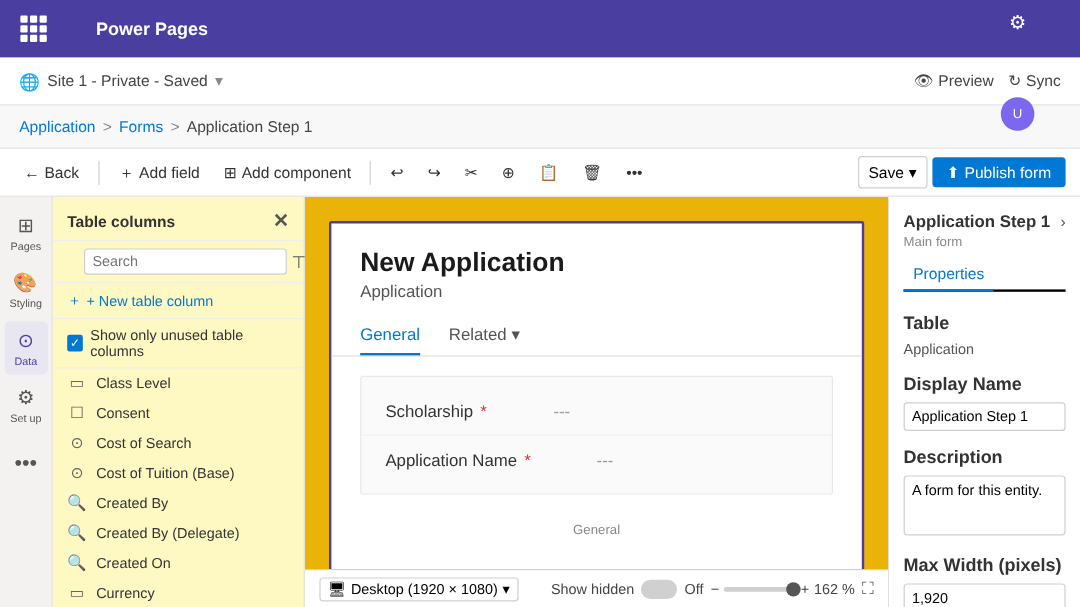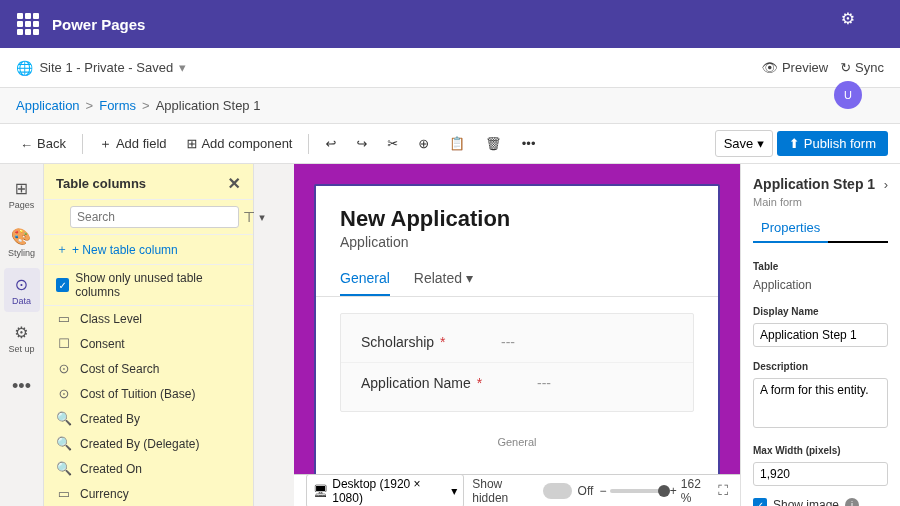--- a/index.html
+++ b/index.html
@@ -14,21 +14,21 @@
       padding: 0 12px;
       gap: 8px;
     }
     .top-bar-grid {
       width: 32px; height: 32px;
       display: flex; align-items: center; justify-content: center;
       cursor: pointer;
     }
     .grid-icon { display: grid; grid-template-columns: repeat(3,6px); gap: 2px; }
     .grid-icon span { width: 6px; height: 6px; background: white; border-radius: 1px; }
-    .app-title { color: white; font-size: 15px; font-weight: 600; flex: 1; }
+    .app-title { color: white; font-size: 15px; font-weight: 600; flex: 1; margin-left: 28px; }
 
     .top-bar-right { display: flex; align-items: center; gap: 10px; margin-left: auto; flex-direction: column; }
     .env-label { font-size: 10px; color: #ccc; }
     .env-bar { width: 80px; height: 4px; background: #6b8cff; border-radius: 2px; margin-top: 2px; }
     .top-bar-icon { color: white; font-size: 16px; cursor: pointer; width: 28px; height: 28px; display: flex; align-items: center; justify-content: center; }
     .avatar { width: 28px; height: 28px; border-radius: 50%; background: #7b68ee; display: flex; align-items: center; justify-content: center; color: white; font-size: 11px; }
 
     
     .second-bar {
       height: 40px;
@@ -123,28 +123,27 @@
     .show-unused { padding: 6px 12px; display: flex; align-items: center; gap: 6px; font-size: 12px; color: #333; border-bottom: 1px solid #eee; }
     .checkbox { width: 14px; height: 14px; background: #0078d4; border-radius: 2px; display: flex; align-items: center; justify-content: center; }
     .checkbox-check { color: white; font-size: 10px; }
     .col-list { overflow-y: auto; flex: 1; }
     .col-item { display: flex; align-items: center; gap: 8px; padding: 5px 12px; cursor: pointer; color: #333; font-size: 12px; }
     .col-icon { font-size: 13px; color: #666; width: 16px; text-align: center; }
 
     
     .canvas-area {
       flex: 1;
-      background: #a21caf;
+      background: #eab308;
       overflow: auto;
       display: flex;
       flex-direction: column;
       align-items: center;
       padding: 20px;
       position: relative;
-      margin-left: 40px;
     }
     .form-canvas {
       background: white;
       width: 100%;
       max-width: 500px;
       min-height: 350px;
       border: 2px solid #4a3fa0;
       border-radius: 2px;
       padding: 0;
     }
@@ -190,21 +189,21 @@
       border-left: 1px solid #e0e0e0;
       font-size: 13px;
       overflow-y: auto;
     }
     .right-panel-header { padding: 12px 12px 4px; display: flex; align-items: center; justify-content: space-between; }
     .right-panel-title { font-size: 14px; font-weight: 600; color: #333; }
     .right-panel-subtitle { font-size: 11px; color: #888; padding: 0 12px 8px; }
     .right-panel-chevron { color: #555; cursor: pointer; }
     .props-tab { display: flex; border-bottom: 2px solid #000000; margin: 0 12px 12px; }
     .props-tab-item { padding: 4px 8px 6px; font-size: 13px; color: #0078d4; font-weight: 500; border-bottom: 2px solid #0078d4; margin-bottom: -2px; }
-    .section-label { font-size: 10px; font-weight: 600; color: #333; padding: 6px 12px 4px; }
+    .section-label { font-size: 15px; font-weight: 600; color: #333; padding: 6px 12px 4px; }
     .section-value { font-size: 12px; color: #555; padding: 2px 12px 8px; }
     .input-field { width: calc(100% - 24px); margin: 2px 12px 8px; border: 1px solid #d0d0d0; border-radius: 3px; padding: 4px 6px; font-size: 12px; }
     .textarea-field { width: calc(100% - 24px); margin: 2px 12px 8px; border: 1px solid #d0d0d0; border-radius: 3px; padding: 4px 6px; font-size: 12px; resize: none; height: 50px; }
     .show-image-row { display: flex; align-items: center; gap: 6px; padding: 4px 12px; font-size: 12px; color: #333; }
     .blue-check { width: 14px; height: 14px; background: #0078d4; border-radius: 2px; display: flex; align-items: center; justify-content: center; }
     .info-icon { width: 14px; height: 14px; border-radius: 50%; background: #888; color: white; font-size: 9px; display: flex; align-items: center; justify-content: center; cursor: pointer; }
   </style>
 </head>
 <body>
 

